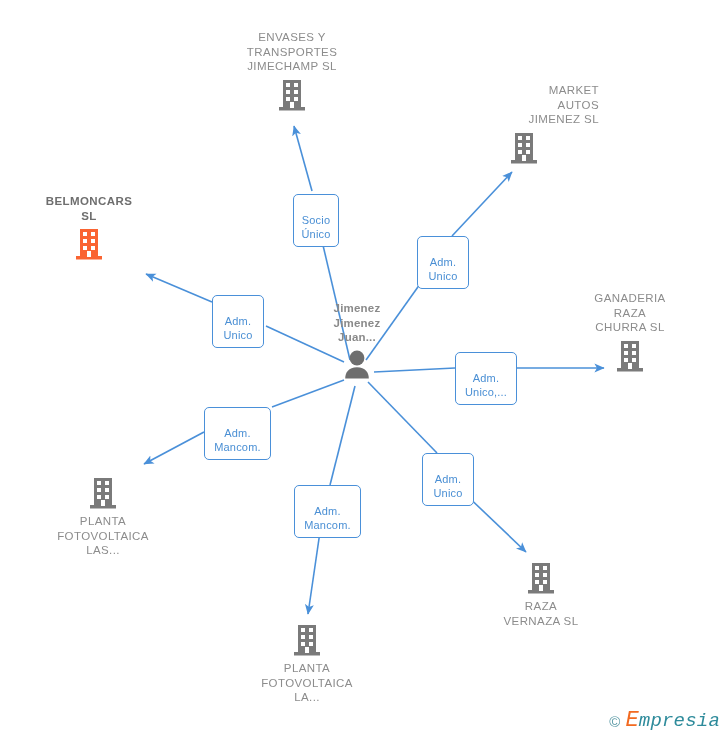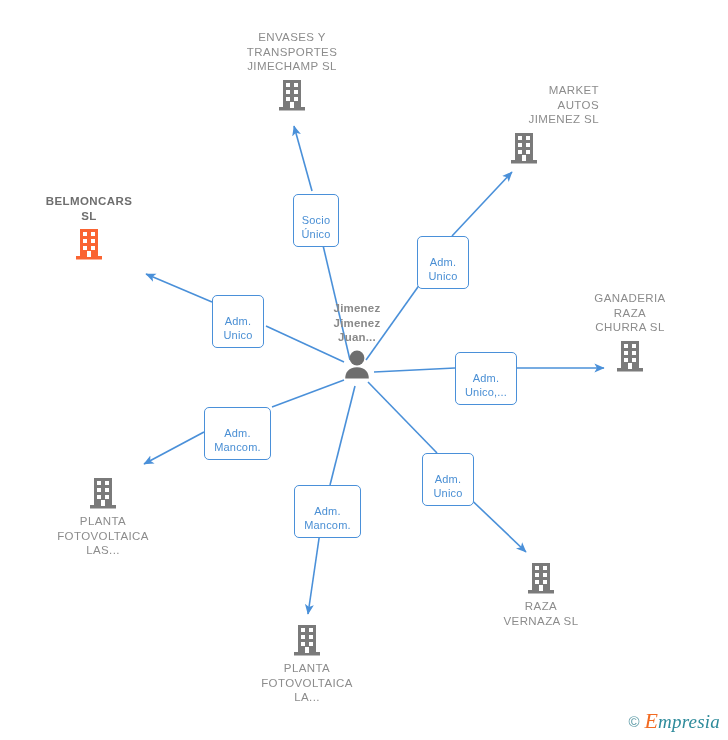--- a/index.html
+++ b/index.html
@@ -79,21 +79,21 @@
     align-items: center;
     gap: 5px;
     user-select: none;
   }
   #watermark .copy {
     font-size: 15px;
     color: #5b9aa6;
     line-height: 1;
   }
   #watermark .brand {
-    font-family: Liberation Serif, serif;
+    font-family: Liberation Mono, monospace;
     font-style: italic;
     font-size: 19px;
     line-height: 1;
     color: #2e8b9b;
     letter-spacing: 0.2px;
   }
   #watermark .brand .cap {
     color: #f26a21;
     font-size: 22px;
   }

